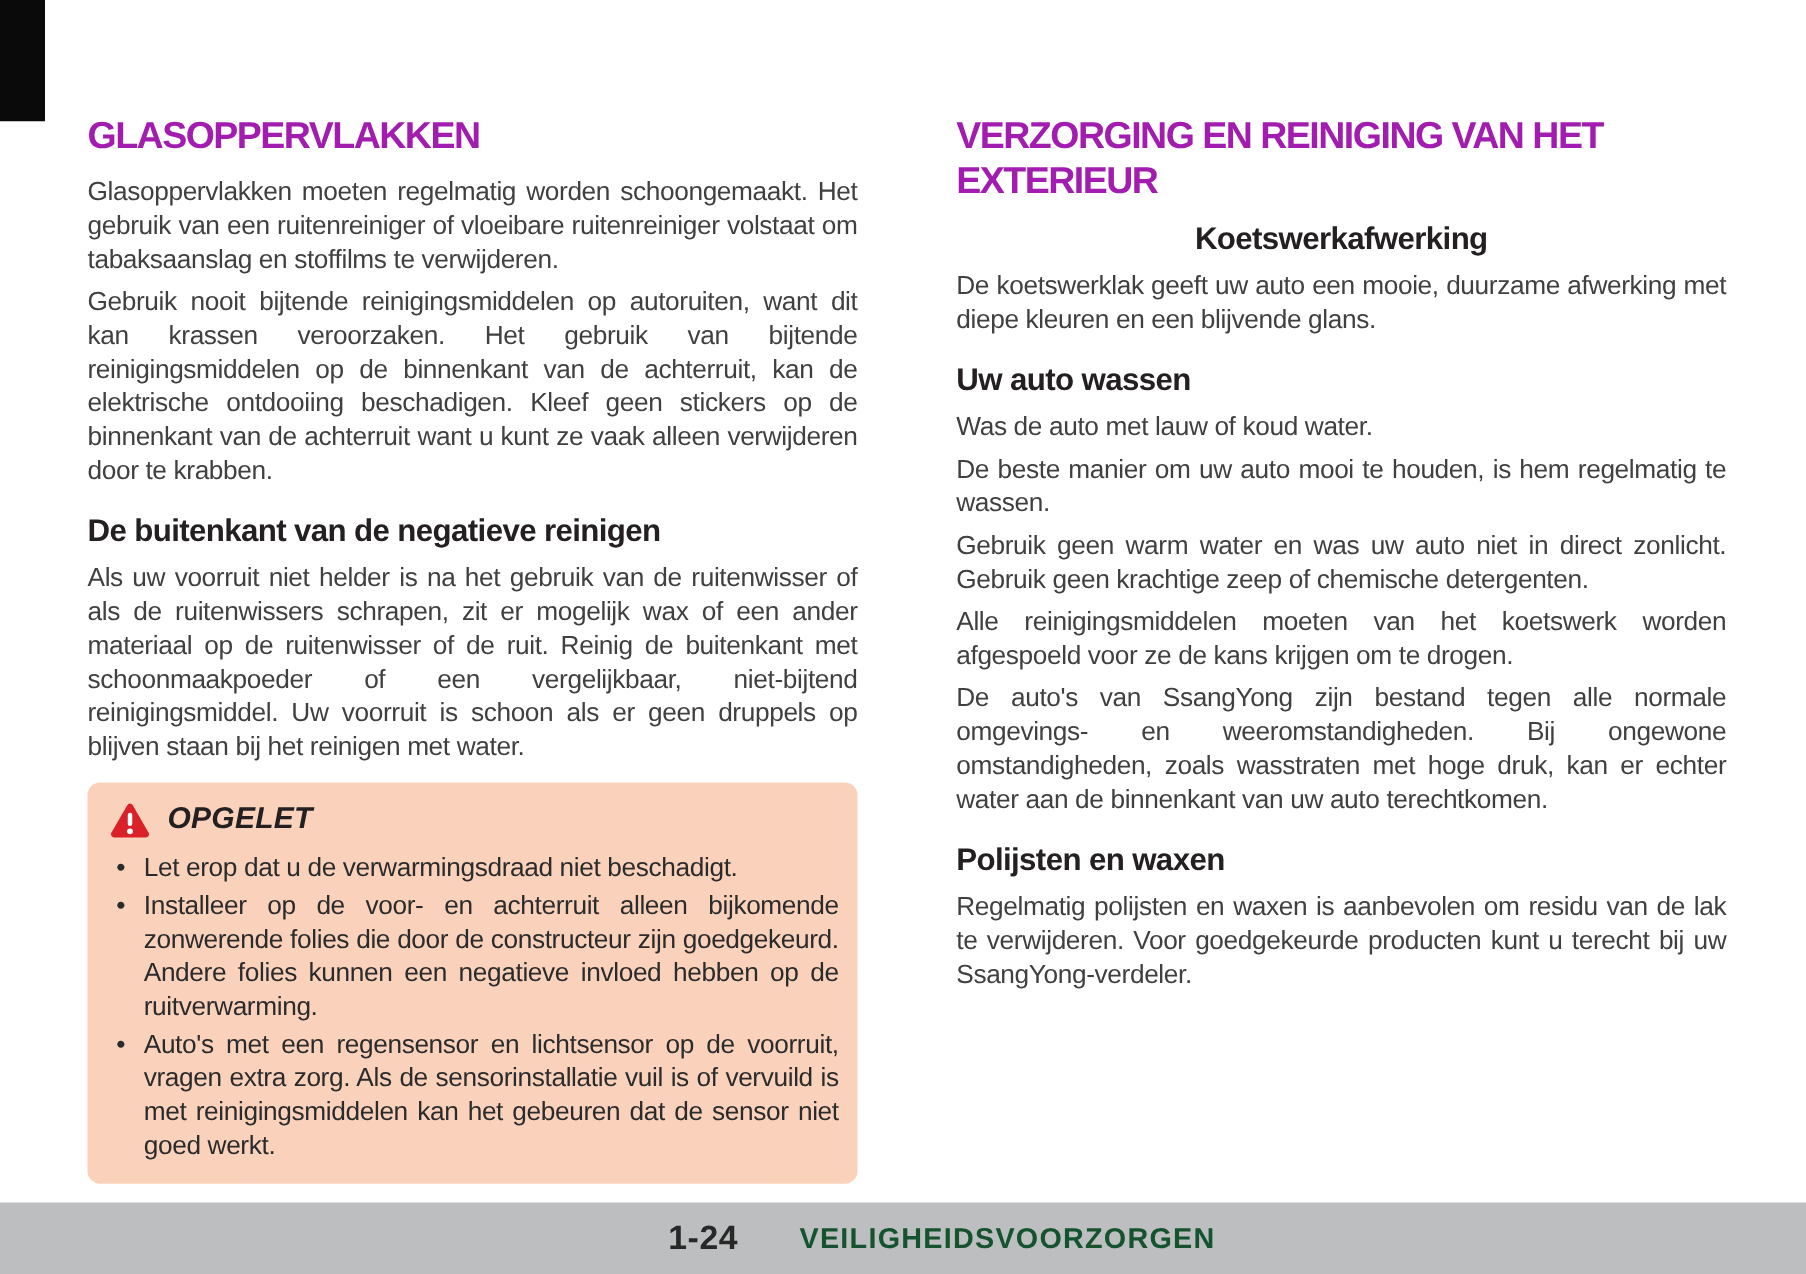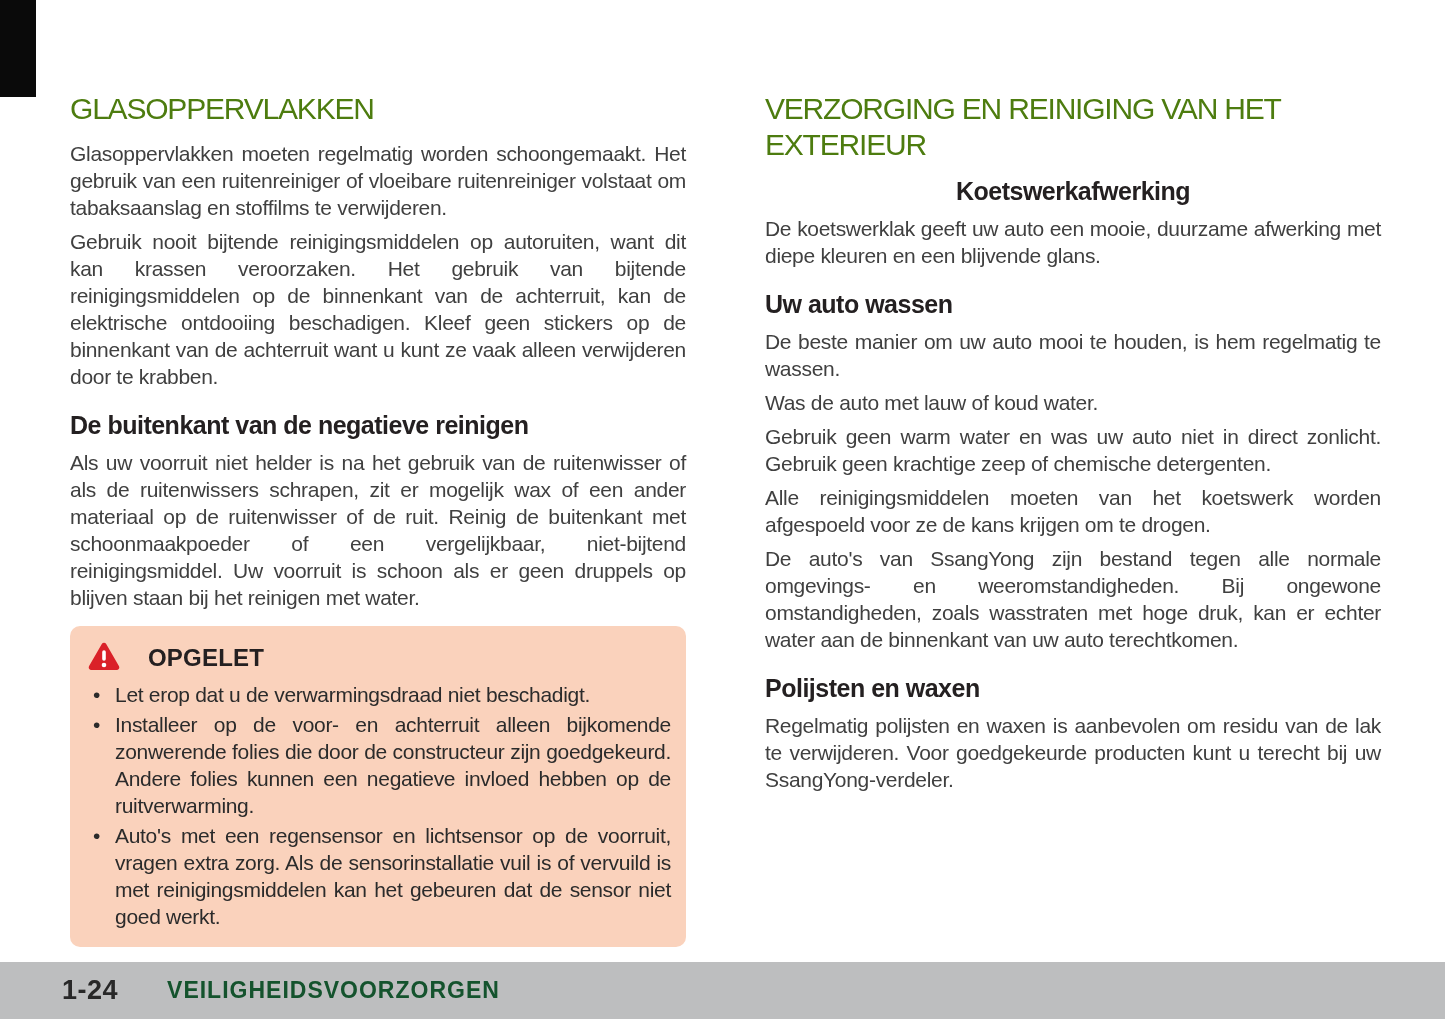--- a/index.html
+++ b/index.html
@@ -26,23 +26,23 @@
     top: 91px;
     width: 616px;
   }
   .col-left  { left: 70px; }
   .col-right { left: 720px; margin-left: 45px; }
 
   h1 {
     margin: 0 0 13px 0;
     font-size: 30px;
     line-height: 36px;
-    font-weight: normal;
+    font-weight: bold;
     letter-spacing: -1.2px;
-    color: #4d7c0f;
+    color: #a21caf;
   }
   h2 {
     margin: 21px 0 9px 0;
     font-size: 25px;
     line-height: 29px;
     font-weight: bold;
     letter-spacing: -0.5px;
     color: #242021;
   }
   p {
@@ -55,23 +55,24 @@
   }
 
   .warning-box {
     margin-top: 15px;
     background: #fad2bc;
     border-radius: 10px;
     padding: 13px 15px 14px 15px;
   }
   .warning-header {
     display: flex;
-    align-items: flex-end;
-    gap: 27px;
+    align-items: flex-start;
+    gap: 13px;
     margin: 2px 0 9px 2px;
+    font-style: italic;
   }
   .warning-icon { display: inline-flex; flex: none; }
   .warning-title {
     font-weight: bold;
     font-size: 24px;
     letter-spacing: 0.2px;
     color: #242021;
   }
   ul.warning-list { list-style: none; margin: 0; padding: 0; }
   ul.warning-list li {
@@ -93,20 +94,21 @@
   }
 
   .footer-bar {
     position: absolute;
     left: 0; right: 0;
     top: 962px;
     height: 57px;
     background: #bdbebf;
     display: flex;
     align-items: center;
+    justify-content: center;
   }
   .footer-page-number {
     margin-left: 62px;
     font-size: 27px;
     font-weight: bold;
     letter-spacing: 0.5px;
     color: #282828;
   }
   .footer-section-title {
     margin-left: 49px;
@@ -158,22 +160,22 @@
     </div>
   </div>
 
   <div class="col col-right">
     <h1>VERZORGING EN REINIGING VAN HET EXTERIEUR</h1>
 
     <h2 style="margin-top:14px;text-align:center;">Koetswerkafwerking</h2>
     <p>De koetswerklak geeft uw auto een mooie, duurzame afwerking met diepe kleuren en een blijvende glans.</p>
 
     <h2>Uw auto wassen</h2>
+    <p>Was de auto met lauw of koud water.</p>
     <p>De beste manier om uw auto mooi te houden, is hem regelmatig te wassen.</p>
-    <p>Was de auto met lauw of koud water.</p>
     <p>Gebruik geen warm water en was uw auto niet in direct zonlicht. Gebruik geen krachtige zeep of chemische detergenten.</p>
     <p>Alle reinigingsmiddelen moeten van het koetswerk worden afgespoeld voor ze de kans krijgen om te drogen.</p>
     <p>De auto's van SsangYong zijn bestand tegen alle normale omgevings- en weeromstandigheden. Bij ongewone omstandigheden, zoals wasstraten met hoge druk, kan er echter water aan de binnenkant van uw auto terechtkomen.</p>
 
     <h2>Polijsten en waxen</h2>
     <p>Regelmatig polijsten en waxen is aanbevolen om residu van de lak te verwijderen. Voor goedgekeurde producten kunt u terecht bij uw SsangYong-verdeler.</p>
   </div>
 
   <div class="footer-bar">
     <span class="footer-page-number">1-24</span>

